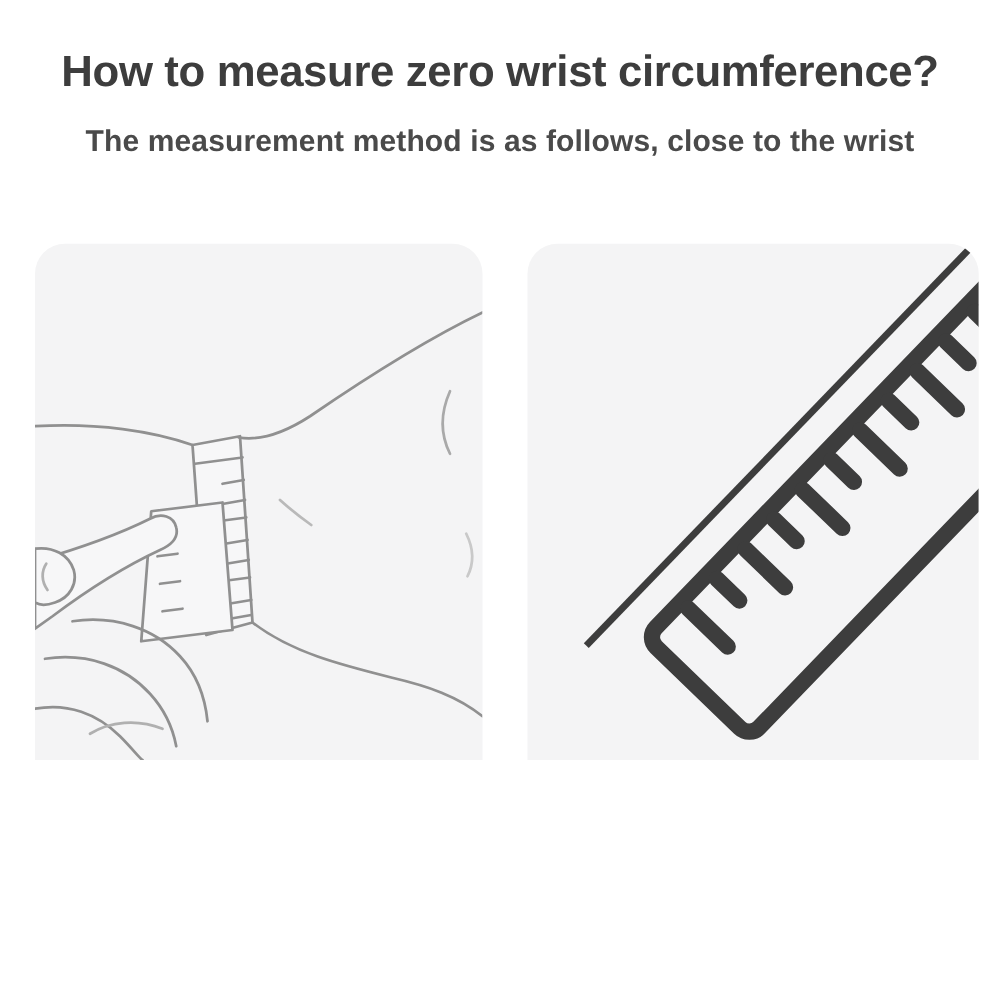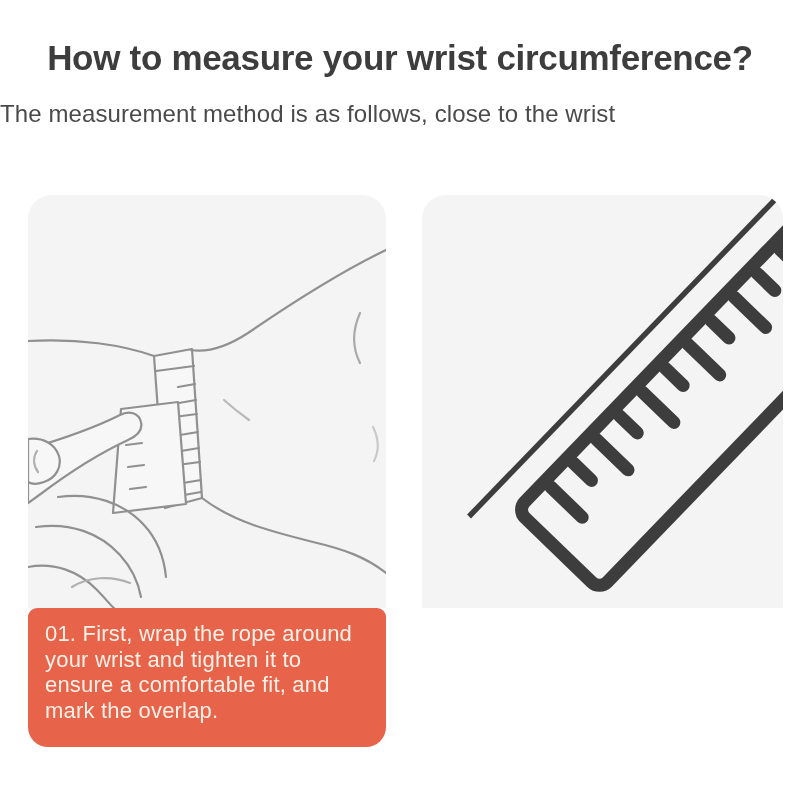--- a/index.html
+++ b/index.html
@@ -15,22 +15,22 @@
   body{
     width:800px;height:800px;position:relative;background:#ffffff;
     font-family:"Liberation Sans","DejaVu Sans",sans-serif;
     overflow:hidden;
   }
   .title{
     position:absolute;top:38px;left:0;width:800px;text-align:center;
     font-size:35px;font-weight:bold;color:var(--ink);letter-spacing:-0.3px;
   }
   .subtitle{
-    position:absolute;top:100px;left:0;width:800px;text-align:left;
-    font-size:24px;font-weight:400;color:var(--sub);letter-spacing:0.1px;
+    position:absolute;top:100px;left:0;width:800px;text-align:center;
+    font-size:24px;font-weight:700;color:var(--sub);letter-spacing:0.1px;
   }
   .card{position:absolute;top:195px;}
   .card.left{left:28px;width:358px;}
   .card.right{left:422px;width:361px;}
   .illus{
     background:var(--panel);
     border-radius:24px 24px 0 0;
     height:413px;overflow:hidden;position:relative;
   }
   .illus svg{display:block;}
@@ -39,21 +39,21 @@
     color:var(--caption);
     border-radius:9px 9px 20px 20px;
     height:139px;box-sizing:border-box;
     padding:13px 17px 0 17px;
     font-size:22px;line-height:1.16;letter-spacing:0.2px;
   }
 </style>
 </head>
 <body>
 
-<div class="title">How to measure your wrist circumference?</div>
+<div class="title">How to measure zero wrist circumference?</div>
 <div class="subtitle">The measurement method is as follows, close to the wrist</div>
 
 <div class="card left">
   <div class="illus">
     <svg width="358" height="413" viewBox="0 0 358 413">
       <g stroke="#909090" stroke-width="2.2" fill="none" stroke-linecap="round" stroke-linejoin="round">
 
         <path d="M126,161 L164,154 L174,303 L137,313 Z" fill="#f7f7f8"></path>
 
         <path d="M128,176 L166,171"></path>
@@ -87,21 +87,20 @@
         <path d="M0,244 C15,242 27,249 31,261 C34,272 28,283 16,287 C9,289.5 3,289 0,287 Z" fill="#f7f7f8"></path>
         <path d="M9,256 C5,262 5,270 10,277" stroke="#b0b0b0"></path>
 
         <path d="M30,302 C64,297 96,308 116,330 C129,344 136,362 138,382"></path>
         <path d="M8,332 C42,327 72,338 92,360 C103,372 110,386 113,402"></path>
         <path d="M0,372 C26,367 50,376 68,394 C78,404 84,412 86,413"></path>
         <path d="M44,392 C60,382 82,380 102,388" stroke="#b0b0b0"></path>
       </g>
     </svg>
   </div>
-  <div class="caption">01. First, wrap the rope around your wrist and tighten it to ensure a comfortable fit, and mark the overlap.</div>
 </div>
 
 <div class="card right">
   <div class="illus">
     <svg width="361" height="413" viewBox="0 0 361 413">
       <g transform="translate(95,315) rotate(-46)" stroke="#3d3d3d" fill="none">
 
         <line x1="-38" y1="-30" x2="470" y2="-30" stroke-width="5.5" stroke-linecap="butt"></line>
 
         <rect x="0" y="0" width="470" height="115" rx="11" ry="11" stroke-width="13" stroke-linejoin="round"></rect>

